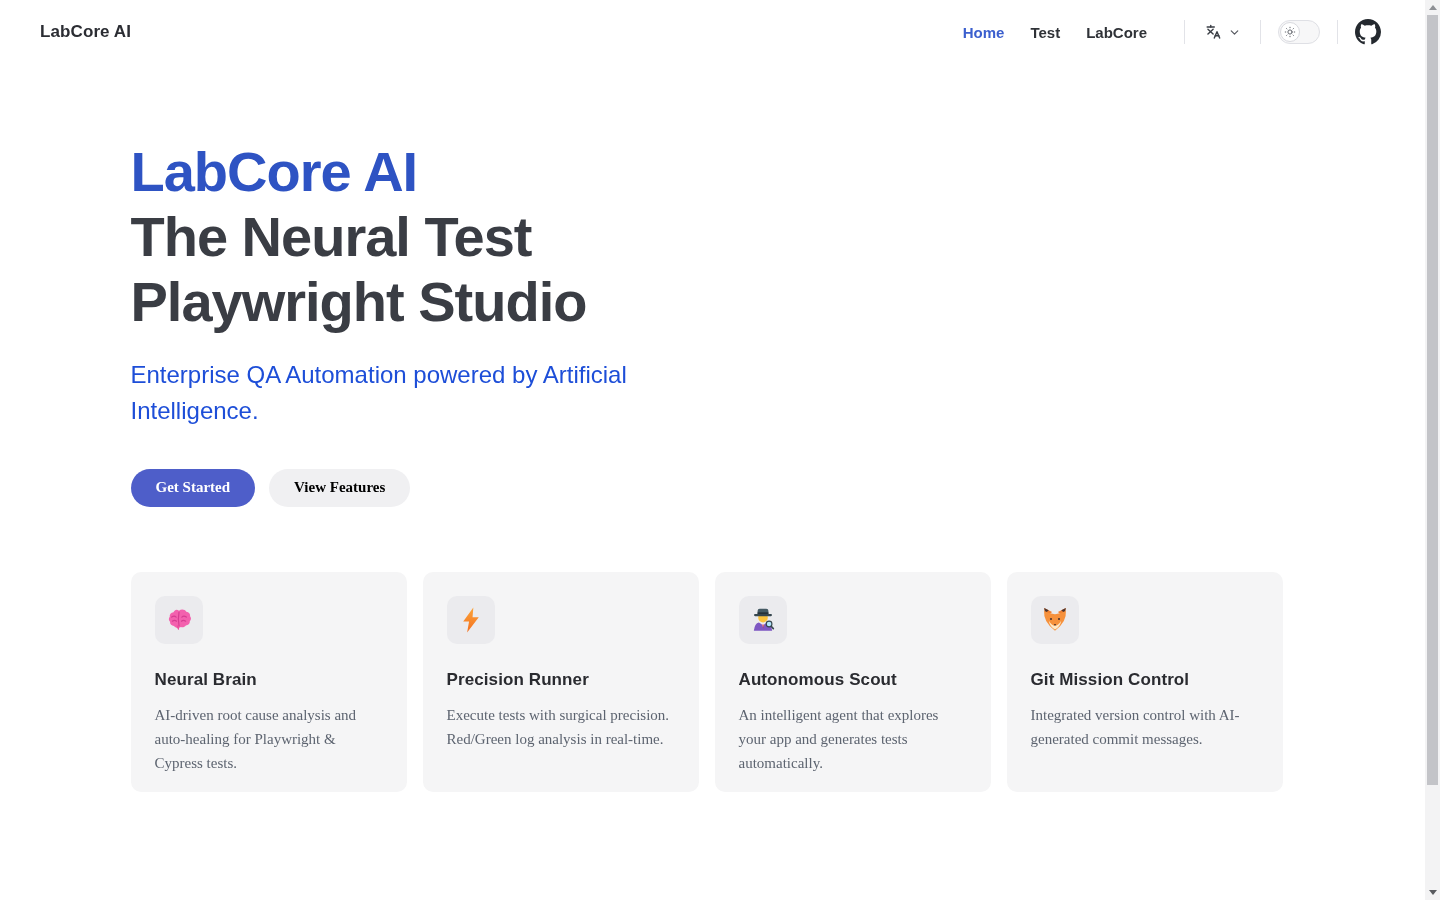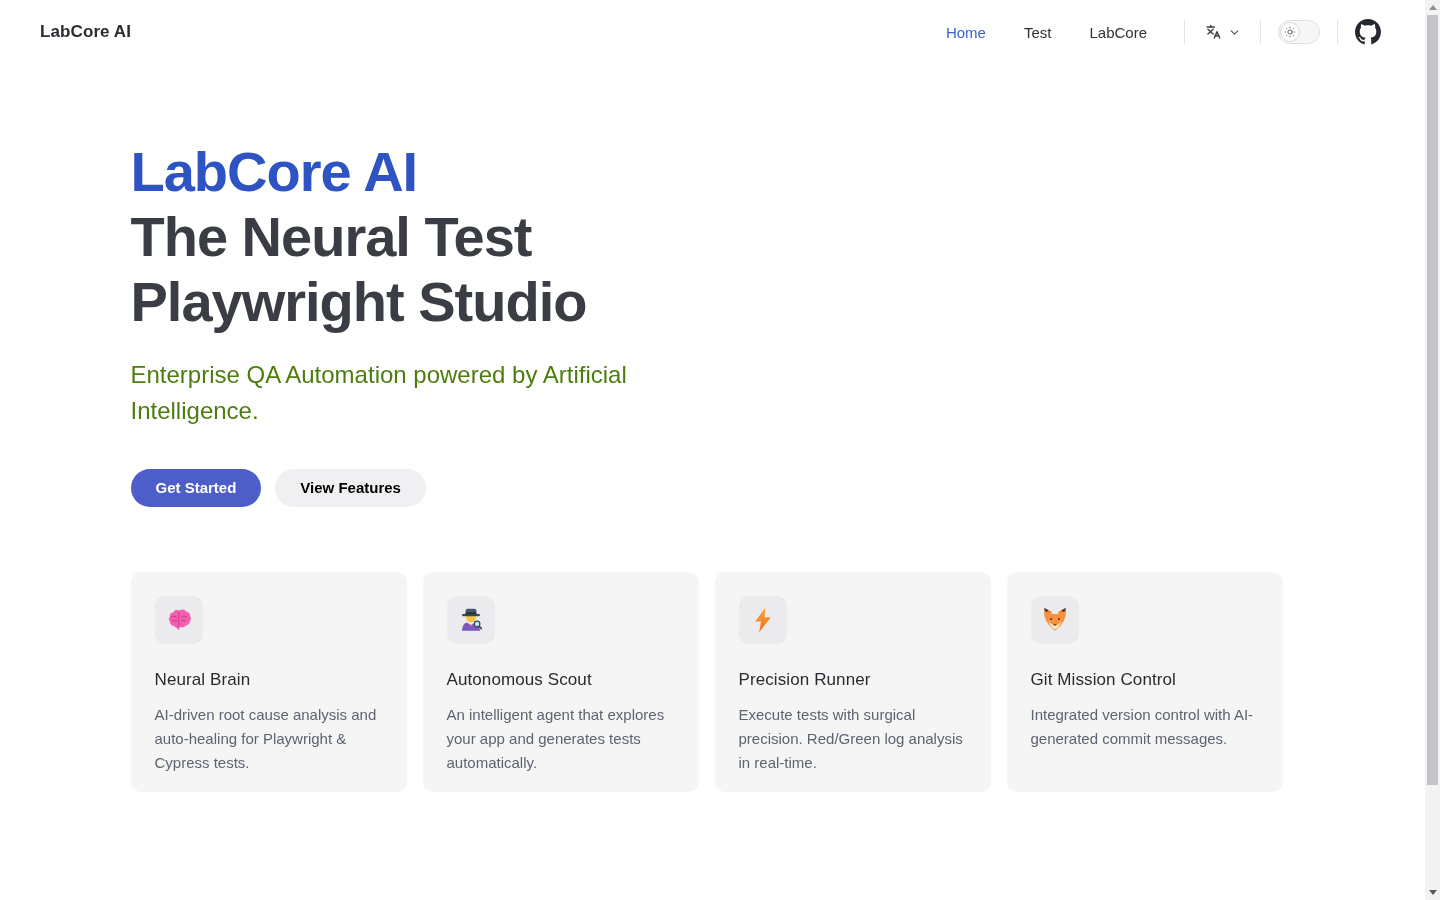--- a/index.html
+++ b/index.html
@@ -25,25 +25,24 @@
     font-size: 17px;
     font-weight: 700;
     color: #2b2d33;
     letter-spacing: 0.1px;
     cursor: pointer;
   }
   .nav-right { display: flex; align-items: center; }
   .nav-links { display: flex; align-items: center; gap: 26px; margin-right: 20px; }
   .nav-links a {
     font-size: 15px;
-    font-weight: 400;
+    font-weight: 700;
     color: #2f3237;
     text-decoration: none;
     cursor: pointer;
-    margin-left: 12px;
   }
   .nav-links a.active { color: #3b5fce; }
   .v-divider {
     width: 1px; height: 24px;
     background: #e2e3e8;
     margin: 0 17px;
   }
   .lang-btn {
     display: flex; align-items: center; gap: 5px;
     background: none; border: none; cursor: pointer;
@@ -76,30 +75,30 @@
     font-weight: 700;
     letter-spacing: -1px;
     max-width: 620px;
     color: #3a3d44;
   }
   h1 .brand { display: block; color: #2e53c3; }
   .subtitle {
     margin-top: 22px;
     font-size: 24px;
     line-height: 1.5;
-    color: #4d7c0f;
+    color: #1d4ed8;
     max-width: 575px;
     font-weight: 400;
   }
   .cta-row { margin-top: 40px; display: flex; gap: 14px; }
   .btn {
     height: 38px;
     border: none;
     border-radius: 19px;
-    font-family: Liberation Sans, sans-serif;
+    font-family: Liberation Serif, serif;
     font-size: 15px;
     cursor: pointer;
     padding: 0 25px;
   }
   .btn.primary { background: #4e5ec9; color: #ffffff; font-weight: 700; }
   .btn.secondary { background: #f0f0f2; color: #000000; font-weight: 600; }
 
   
   .cards {
     margin-top: 65px;
@@ -115,29 +114,30 @@
   }
   .icon-box {
     width: 48px; height: 48px;
     border-radius: 10px;
     background: #ebebee;
     display: flex; align-items: center; justify-content: center;
   }
   .card h3 {
     margin-top: 26px;
     font-size: 17px;
-    font-weight: 400;
+    font-weight: 700;
     color: #2a2b30;
     letter-spacing: 0.1px;
   }
   .card p {
     margin-top: 13px;
     font-size: 15px;
     line-height: 24px;
     color: #5d6470;
+    font-family: Liberation Serif, serif;
   }
 
   
   .scrollbar {
     position: absolute; top: 0; right: 0; bottom: 0;
     width: 15px;
     background: #f3f3f4;
   }
   .scrollbar .thumb {
     position: absolute; left: 2px; right: 2px;
@@ -258,50 +258,50 @@
               <path d="M21 19.5q2-2.2 5 0"></path>
             </g>
           </svg>
         </div>
         <h3>Neural Brain</h3>
         <p>AI-driven root cause analysis and auto-healing for Playwright &amp; Cypress tests.</p>
       </div>
 
       <div class="card">
         <div class="icon-box">
+          <svg width="28" height="28" viewBox="0 0 36 36">
+            <defs>
+              <linearGradient id="boltg" x1="0" y1="0" x2="0" y2="1">
+                <stop offset="0" stop-color="#fba43a"></stop>
+                <stop offset="1" stop-color="#f4701f"></stop>
+              </linearGradient>
+            </defs>
+            <polygon points="21,2 8,20 15.5,20 13,34 28,14.5 20,14.5" fill="url(#boltg)"></polygon>
+          </svg>
+        </div>
+        <h3>Precision Runner</h3>
+        <p>Execute tests with surgical precision. Red/Green log analysis in real-time.</p>
+      </div>
+
+      <div class="card">
+        <div class="icon-box">
           <svg width="30" height="30" viewBox="0 0 36 36">
             <path fill="#7e57c2" d="M7 31q1-9 6-10l5 3 5-3q5 1 6 10z"></path>
             <polygon points="16,22 20,22 18,26.5" fill="#ede7f6"></polygon>
             <polygon points="17.2,23.3 18.8,23.3 18.2,28.2" fill="#d32f2f"></polygon>
             <circle cx="18" cy="15.2" r="5.8" fill="#fcc33c"></circle>
             <path fill="#455a64" d="M11.5 11V7.2Q11.5 4.6 14 4.6h8q2.5 0 2.5 2.6V11z"></path>
             <rect x="11.5" y="8.8" width="13" height="2.3" fill="#263238"></rect>
             <rect x="7.2" y="10.8" width="21.6" height="2.6" rx="1.3" fill="#37474f"></rect>
             <circle cx="25.3" cy="22.8" r="3.4" fill="#b3e5fc" stroke="#37474f" stroke-width="1.4"></circle>
             <path d="M27.8 25.5l2.6 2.8" stroke="#37474f" stroke-width="2" stroke-linecap="round"></path>
           </svg>
         </div>
         <h3>Autonomous Scout</h3>
         <p>An intelligent agent that explores your app and generates tests automatically.</p>
-      </div>
-
-      <div class="card">
-        <div class="icon-box">
-          <svg width="28" height="28" viewBox="0 0 36 36">
-            <defs>
-              <linearGradient id="boltg" x1="0" y1="0" x2="0" y2="1">
-                <stop offset="0" stop-color="#fba43a"></stop>
-                <stop offset="1" stop-color="#f4701f"></stop>
-              </linearGradient>
-            </defs>
-            <polygon points="21,2 8,20 15.5,20 13,34 28,14.5 20,14.5" fill="url(#boltg)"></polygon>
-          </svg>
-        </div>
-        <h3>Precision Runner</h3>
-        <p>Execute tests with surgical precision. Red/Green log analysis in real-time.</p>
       </div>
 
       <div class="card">
         <div class="icon-box">
           <svg width="30" height="30" viewBox="0 0 36 36">
             <polygon points="5,3.5 14.5,8.5 6.5,15" fill="#f08030"></polygon>
             <polygon points="5,3.5 10.5,6.4 6.4,10" fill="#4e342e"></polygon>
             <polygon points="31,3.5 21.5,8.5 29.5,15" fill="#f08030"></polygon>
             <polygon points="31,3.5 25.5,6.4 29.6,10" fill="#4e342e"></polygon>
             <path d="M5 7Q18 15 31 7Q32.5 20 18 31Q3.5 20 5 7Z" fill="#f6913c"></path>

